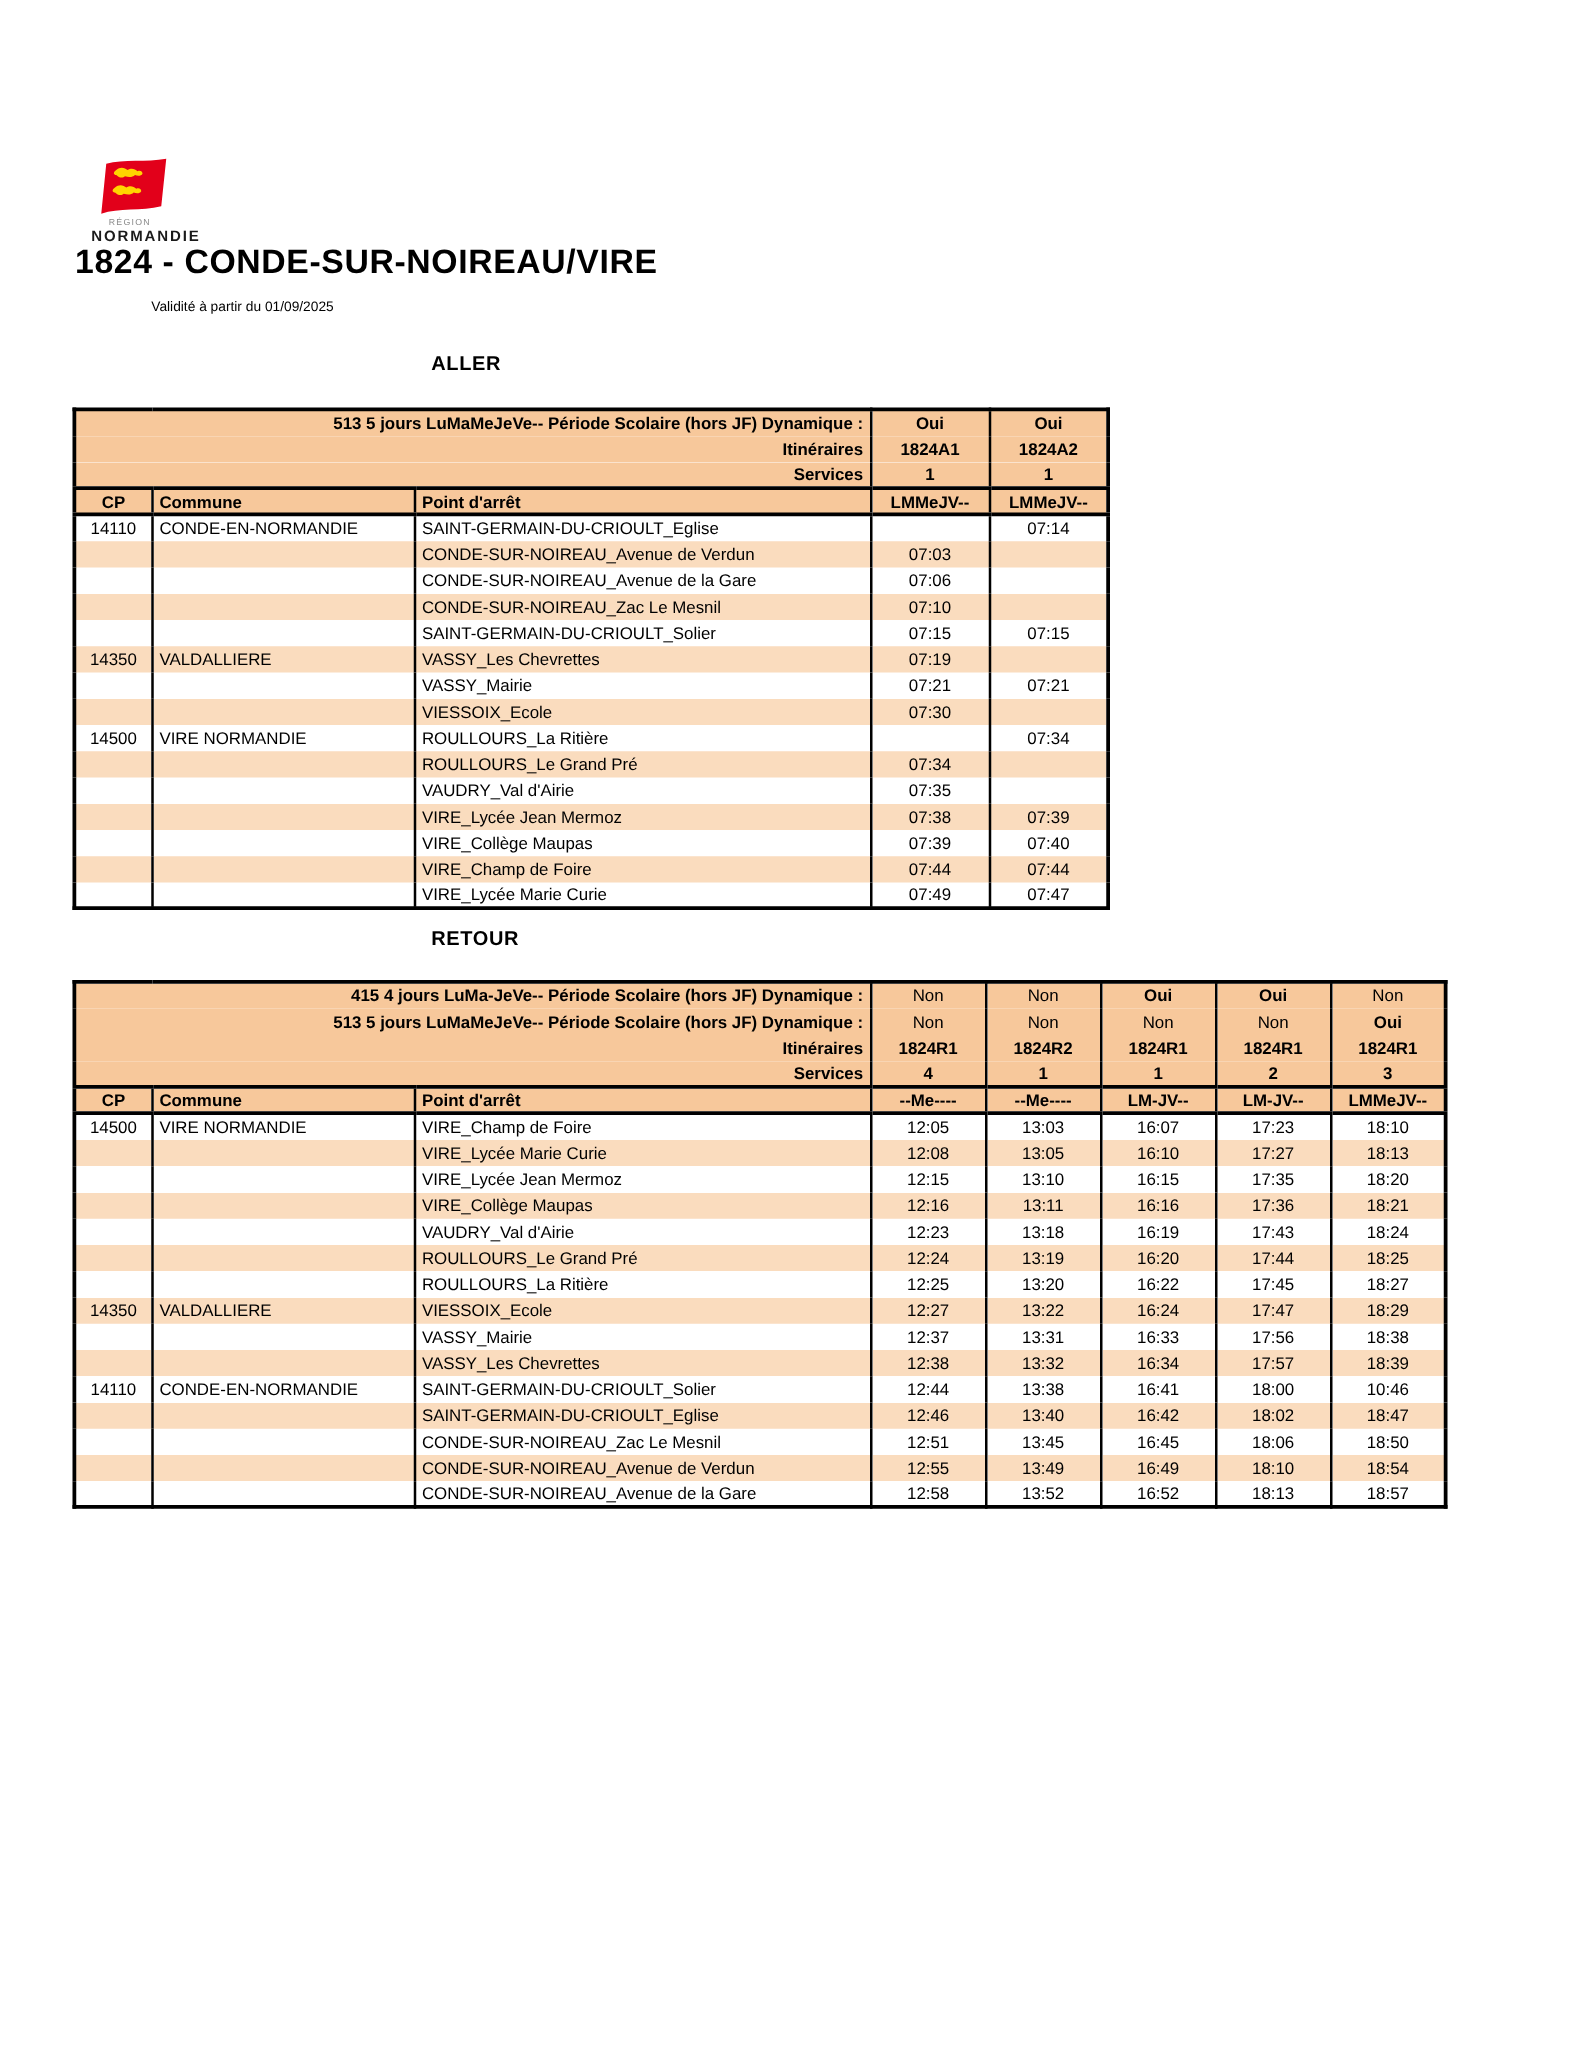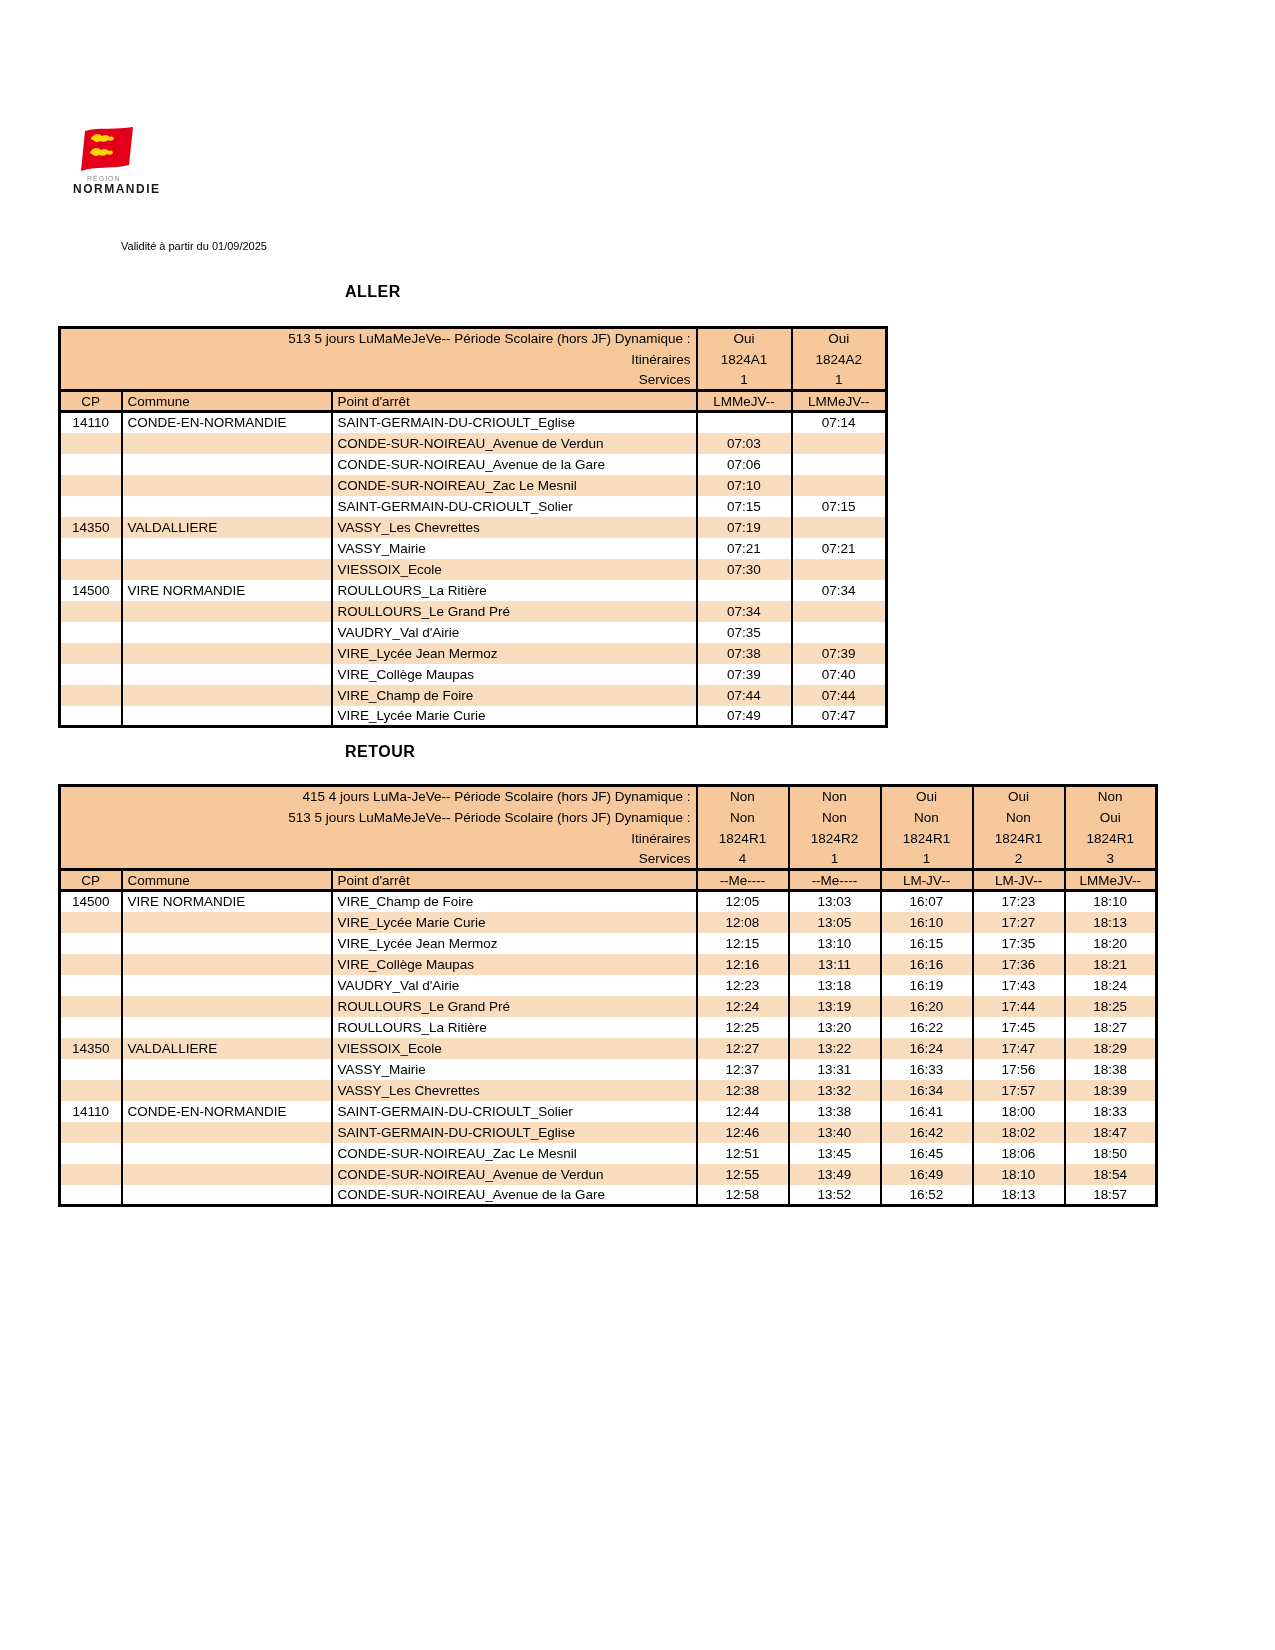--- a/index.html
+++ b/index.html
@@ -34,40 +34,41 @@
   #aller-table{top:282px;}
   #retour-table{top:740px;}
   table.tt td{
     height:21px;font-size:13.5px;line-height:15px;
     padding:1px 5px;white-space:nowrap;overflow:hidden;
     border-left:2px solid var(--bd);border-right:2px solid var(--bd);
   }
   table.tt tr.hrow td{border-top:0;border-bottom:0;}
   table.tt tr.colhead td{border-top:3px solid var(--bd);border-bottom:3px solid var(--bd);}
   .hbg{background:var(--hbg);}
-  .b{font-weight:normal;}
+  .b{font-weight:bold;}
   .c{text-align:center;}
   .r{text-align:right;}
   tbody tr:nth-child(even) td{background:var(--sbg);}
 </style>
 </head>
 <body>
 
 <div class="page">
 
   <div class="logo">
     <svg width="58" height="48" viewBox="0 0 58 48">
       <path d="M6,5 C20,1 38,4 54,1 L50,39 C34,43 16,40 2,45 Z" fill="#E2001A"></path>
       <path d="M14,10 c3,-3 7,-2 9,0 c3,-2 6,-1 8,1 c2,-1 4,0 4,2 c-1,2 -4,2 -6,1 c-2,2 -5,2 -8,1 c-2,2 -5,1 -7,-1 c-2,0 -3,-2 0,-4 z" fill="#FFD500"></path>
       <path d="M13,24 c3,-3 7,-2 9,0 c3,-2 6,-1 8,1 c2,-1 4,0 4,2 c-1,2 -4,2 -6,1 c-2,2 -5,2 -8,1 c-2,2 -5,1 -7,-1 c-2,0 -3,-2 0,-4 z" fill="#FFD500"></path>
     </svg>
     <div class="logo-region">RÉGION</div>
     <div class="logo-name">NORMANDIE</div>
   </div>
 
+  <div class="title">1824 - CONDE-SUR-NOIREAU/VIRE</div>
   <div class="validity">Validité à partir du 01/09/2025</div>
 
   <div class="section-title aller-title">ALLER</div>
   <table class="tt" id="aller-table">
       <colgroup>
         <col style="width:62px">
         <col style="width:210px">
         <col style="width:365px">
         <col style="width:95px">
         <col style="width:95px">
@@ -363,21 +364,21 @@
           <td class="c">18:39</td>
         </tr>
         <tr>
           <td class="c">14110</td>
           <td class="">CONDE-EN-NORMANDIE</td>
           <td class="">SAINT-GERMAIN-DU-CRIOULT_Solier</td>
           <td class="c">12:44</td>
           <td class="c">13:38</td>
           <td class="c">16:41</td>
           <td class="c">18:00</td>
-          <td class="c">18:33</td>
+          <td class="c">10:46</td>
         </tr>
         <tr>
           <td class="c"></td>
           <td class=""></td>
           <td class="">SAINT-GERMAIN-DU-CRIOULT_Eglise</td>
           <td class="c">12:46</td>
           <td class="c">13:40</td>
           <td class="c">16:42</td>
           <td class="c">18:02</td>
           <td class="c">18:47</td>

